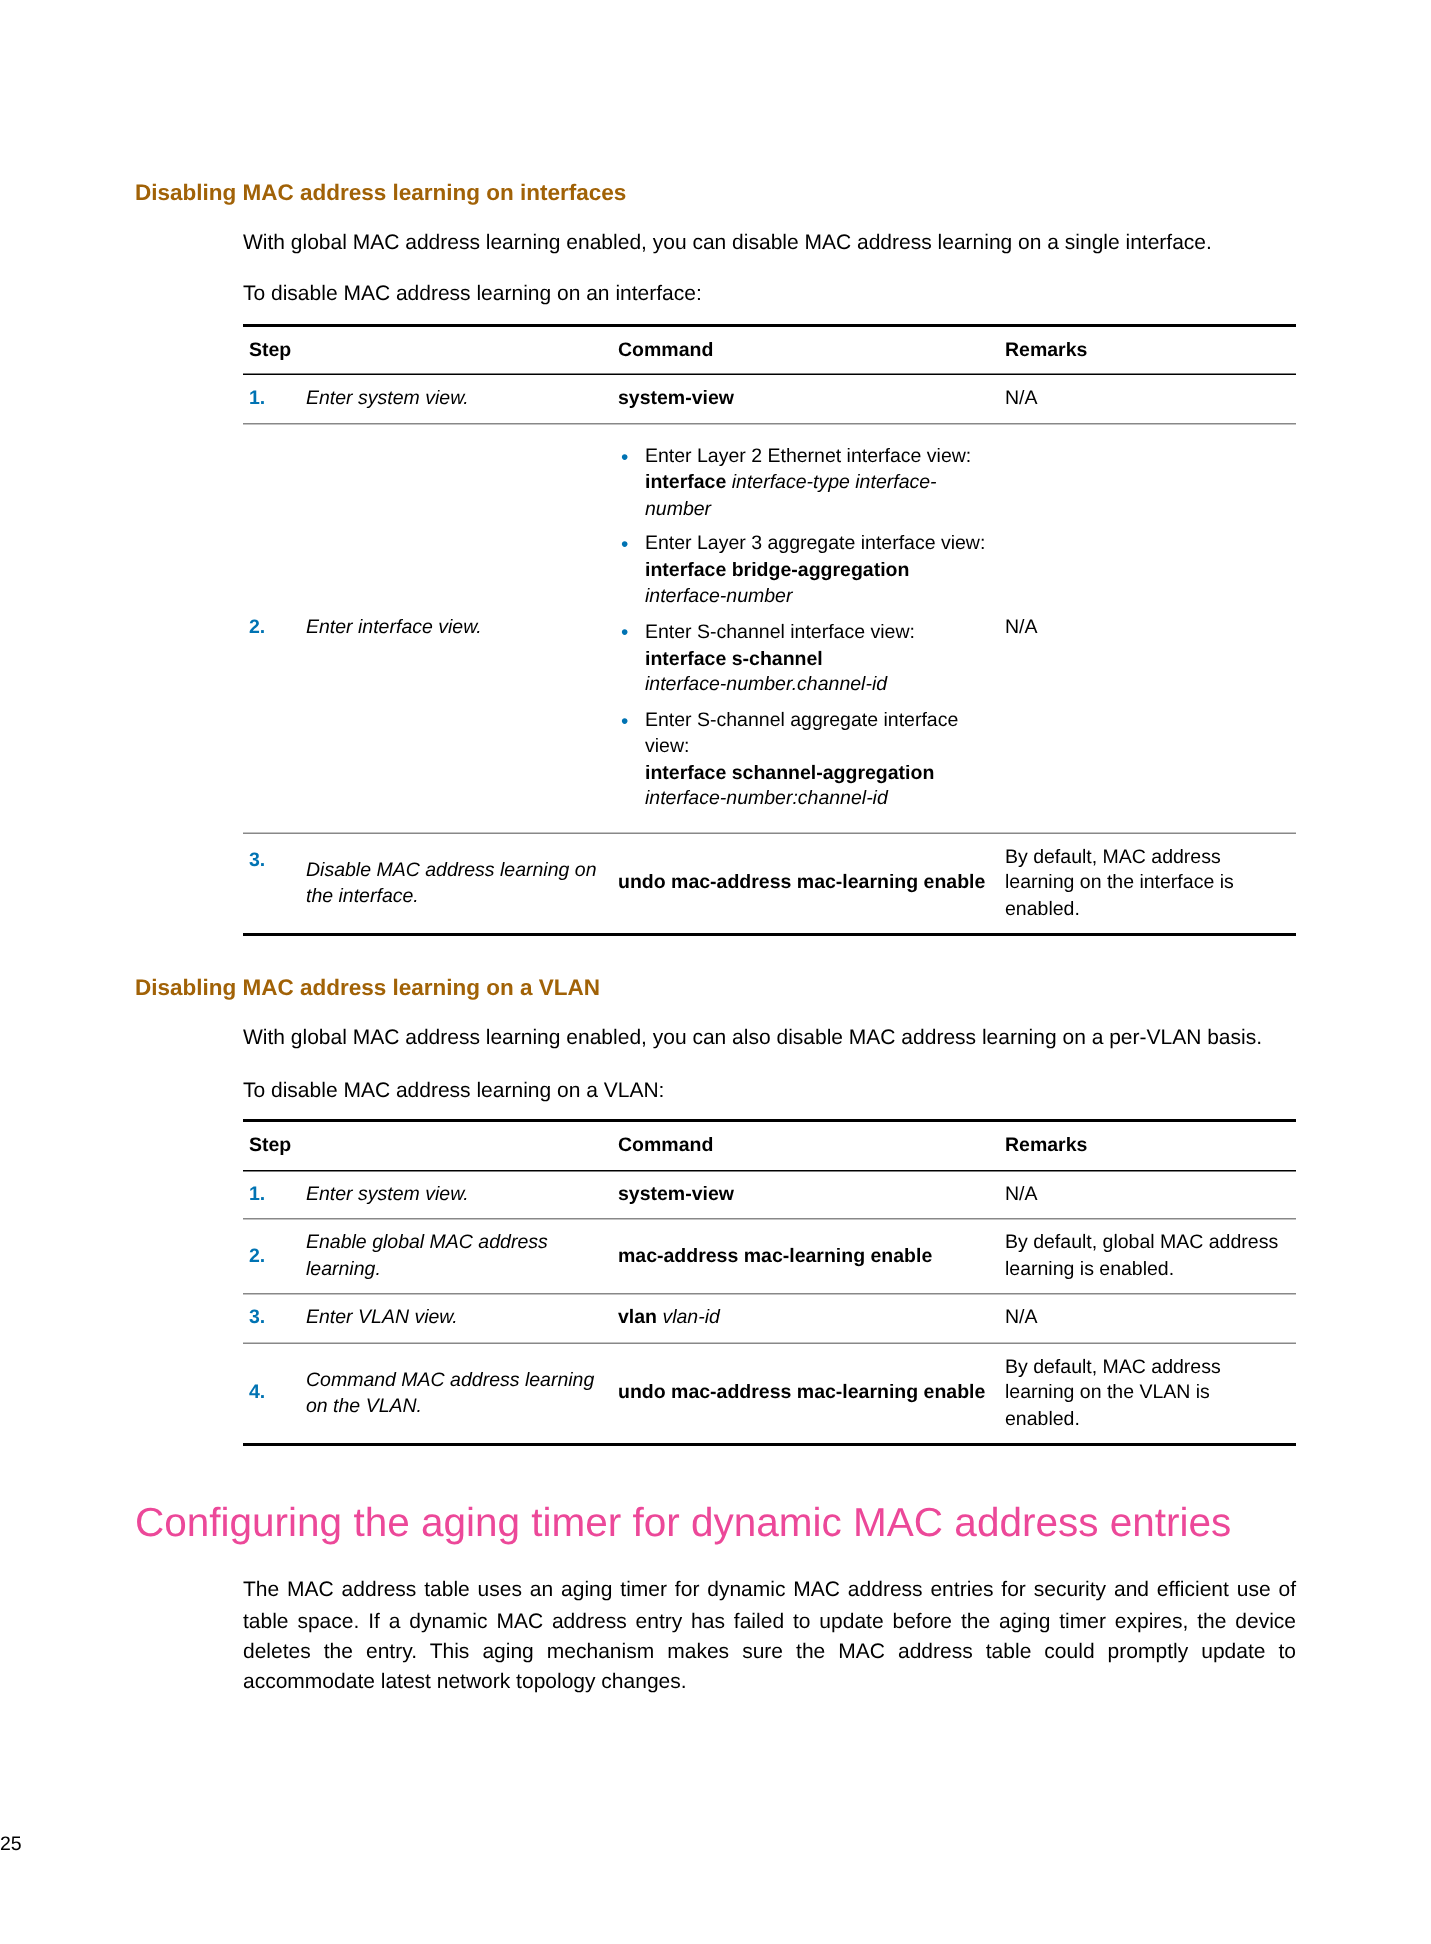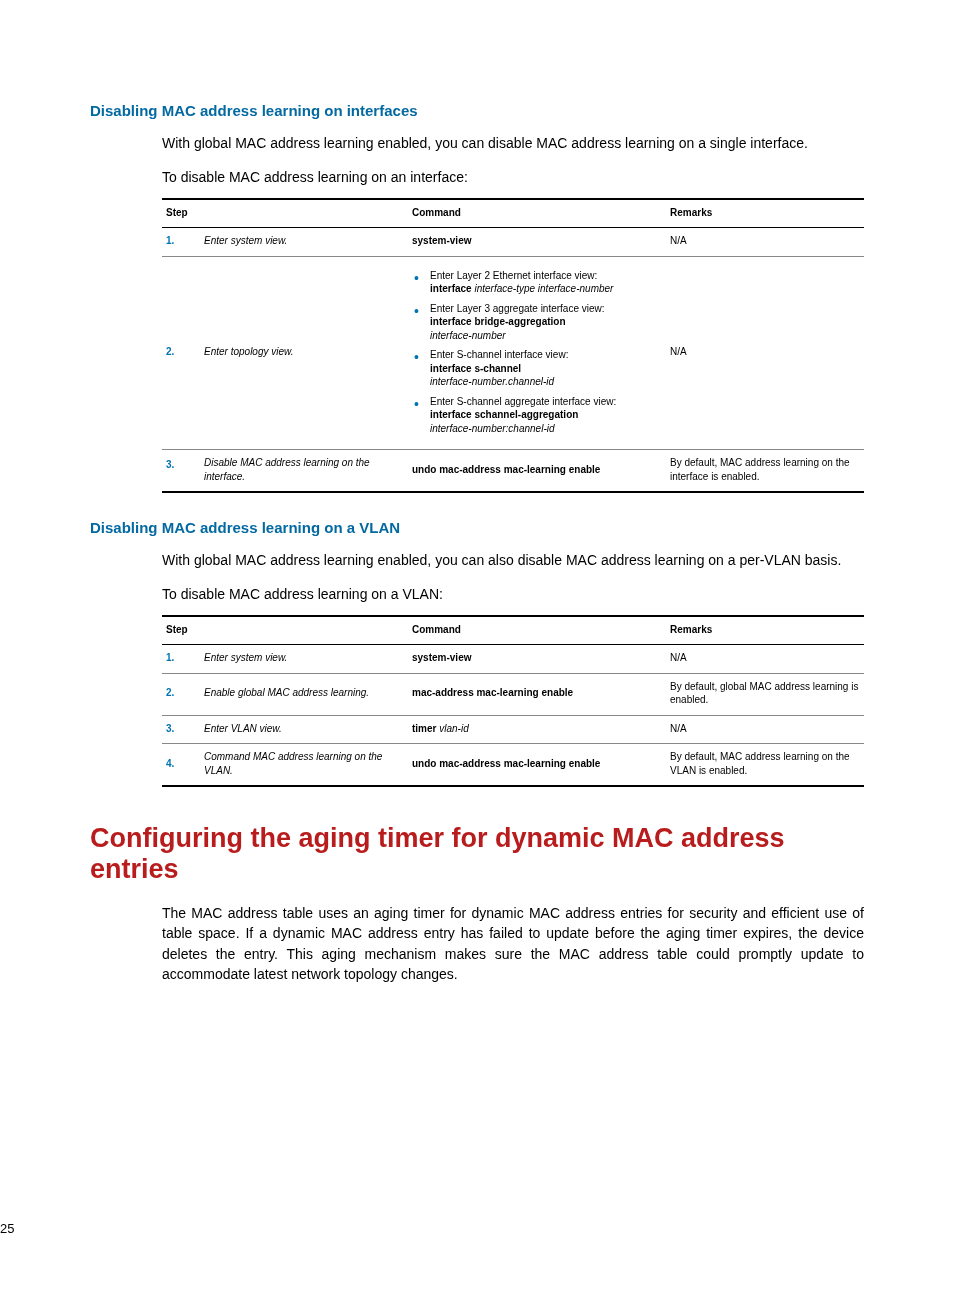--- a/index.html
+++ b/index.html
@@ -9,51 +9,51 @@
     margin: 0;
     background: #fff;
     font-family: Verdana, Geneva, sans-serif;
     font-size: 14px;
     color: #000;
     box-sizing: border-box;
     padding: 100px 90px 40px 90px;
     position: relative;
   }
   .section-heading {
-    color: #0369a1;
+    color: #a16207;
     font-weight: bold;
     font-size: 15px;
     margin-bottom: 14px;
-    margin-top: 2px;
+    margin-top: 20px;
   }
   .body-para {
     margin-left: 72px;
     text-align: justify;
     line-height: 1.45;
     margin-bottom: 10px;
   }
   h1.main-heading {
-    color: #b91c1c;
-    font-weight: 700;
+    color: #ec4899;
+    font-weight: 400;
     font-size: 27px;
     margin-top: 36px;
     margin-bottom: 18px;
     font-family: "Segoe UI Light", "Helvetica Neue", Arial, sans-serif;
   }
   table.steps {
     width: calc(100% - 72px);
     margin-left: 72px;
     border-collapse: collapse;
     margin-bottom: 26px;
   }
   table.steps th, table.steps td {
     text-align: left;
     vertical-align: middle;
     padding: 6px 4px 8px 4px;
-    font-size: 10px;
+    font-size: 13px;
     line-height: 1.35;
   }
   table.steps thead tr { border-top: 2px solid #000; border-bottom: 1px solid #000; }
   table.steps tbody tr { border-bottom: 1px solid #888; }
   table.steps tbody tr:last-child { border-bottom: 2px solid #000; }
   .col-stepnum { width: 30px; color: #0073b3; font-weight: bold; vertical-align: top; padding-top:8px;}
   .col-step { width: 200px; font-style: italic; }
   .col-cmd { width: 250px; }
   .cmd-bold { font-weight: bold; }
   .cmd-ital { font-style: italic; }
@@ -101,21 +101,21 @@
   </thead>
   <tbody>
     <tr>
       <td class="col-stepnum">1.</td>
       <td class="col-step">Enter system view.</td>
       <td class="col-cmd"><span class="cmd-bold">system-view</span></td>
       <td>N/A</td>
     </tr>
     <tr>
       <td class="col-stepnum">2.</td>
-      <td class="col-step">Enter topology view.</td>
+      <td class="col-step">Enter interface view.</td>
       <td class="col-cmd">
         <ul class="cmd-list">
           <li>
             <span>Enter Layer 2 Ethernet interface view:</span><br>
             <span class="cmd-bold">interface</span><span class="cmd-ital"> interface-type interface-number</span>
           </li>
           <li>
             <span>Enter Layer 3 aggregate interface view:</span><br>
             <span class="cmd-bold">interface bridge-aggregation</span><br><span class="cmd-ital"> interface-number</span>
           </li>
@@ -161,21 +161,21 @@
     </tr>
     <tr>
       <td class="col-stepnum">2.</td>
       <td class="col-step">Enable global MAC address learning.</td>
       <td class="col-cmd"><span class="cmd-bold">mac-address mac-learning enable</span></td>
       <td>By default, global MAC address learning is enabled.</td>
     </tr>
     <tr>
       <td class="col-stepnum">3.</td>
       <td class="col-step">Enter VLAN view.</td>
-      <td class="col-cmd"><span class="cmd-bold">timer</span><span class="cmd-ital"> vlan-id</span></td>
+      <td class="col-cmd"><span class="cmd-bold">vlan</span><span class="cmd-ital"> vlan-id</span></td>
       <td>N/A</td>
     </tr>
     <tr>
       <td class="col-stepnum">4.</td>
       <td class="col-step">Command MAC address learning on the VLAN.</td>
       <td class="col-cmd"><span class="cmd-bold">undo mac-address mac-learning enable</span></td>
       <td>By default, MAC address learning on the VLAN is enabled.</td>
     </tr>
   </tbody>
 </table>

